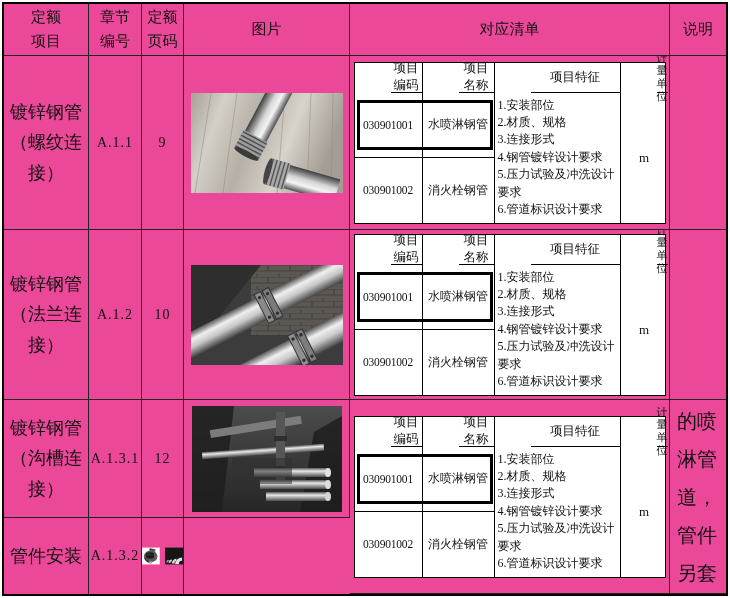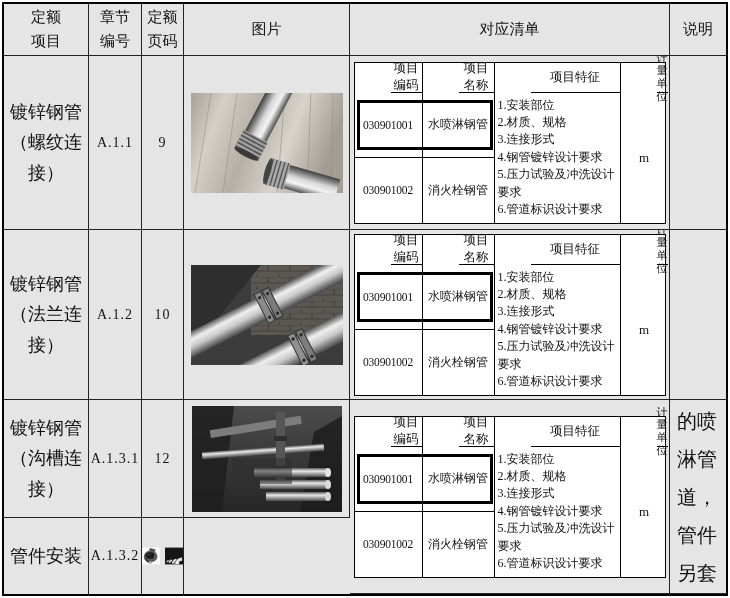--- a/index.html
+++ b/index.html
@@ -1,19 +1,19 @@
 <!DOCTYPE html>
 <html><head>
 <meta charset="utf-8">
 <style>
   * { margin:0; padding:0; box-sizing:border-box; }
   body { background:#ffffff; font-family:"Liberation Serif","DejaVu Serif",serif; color:#111; }
   .page { width:730px; height:598px; background:#fff; padding:2px; }
   .main {
-    width:726px; height:594px; border:2px solid #000; background:#e5e5e5;
+    width:726px; height:594px; border:2px solid #000; background:#ec4899;
     display:grid;
     grid-template-columns:85px 53px 42px 166px 320px 1fr;
     grid-template-rows:52px 174px 170px 118px 1fr;
   }
   .c {
     border-right:1px solid #222; border-bottom:1px solid #222;
     display:flex; align-items:center; justify-content:center;
     text-align:center; overflow:hidden;
   }
   .last-col { border-right:none; }

